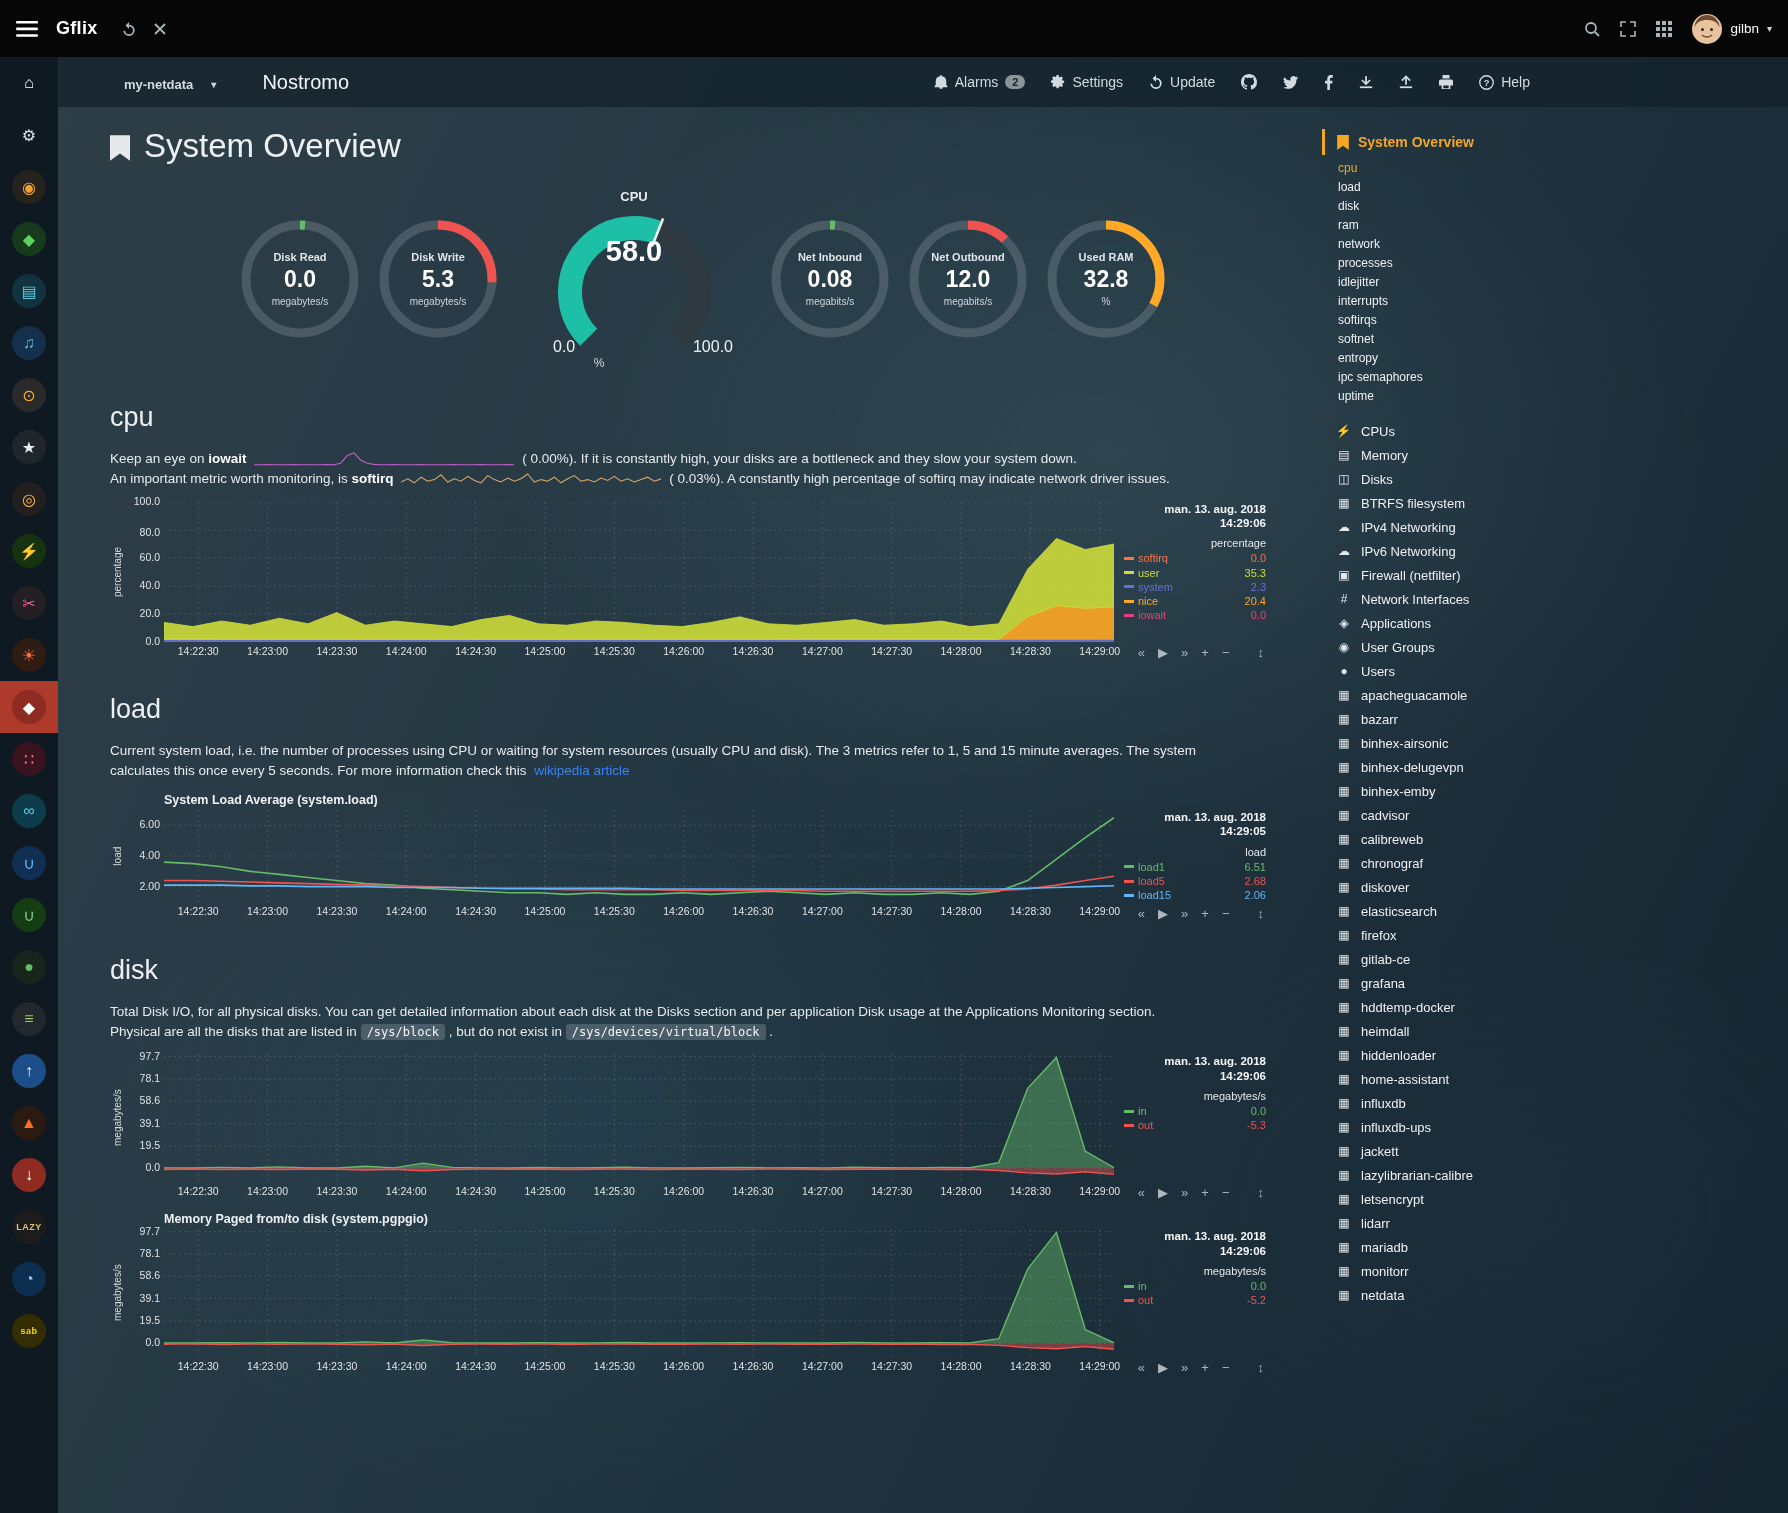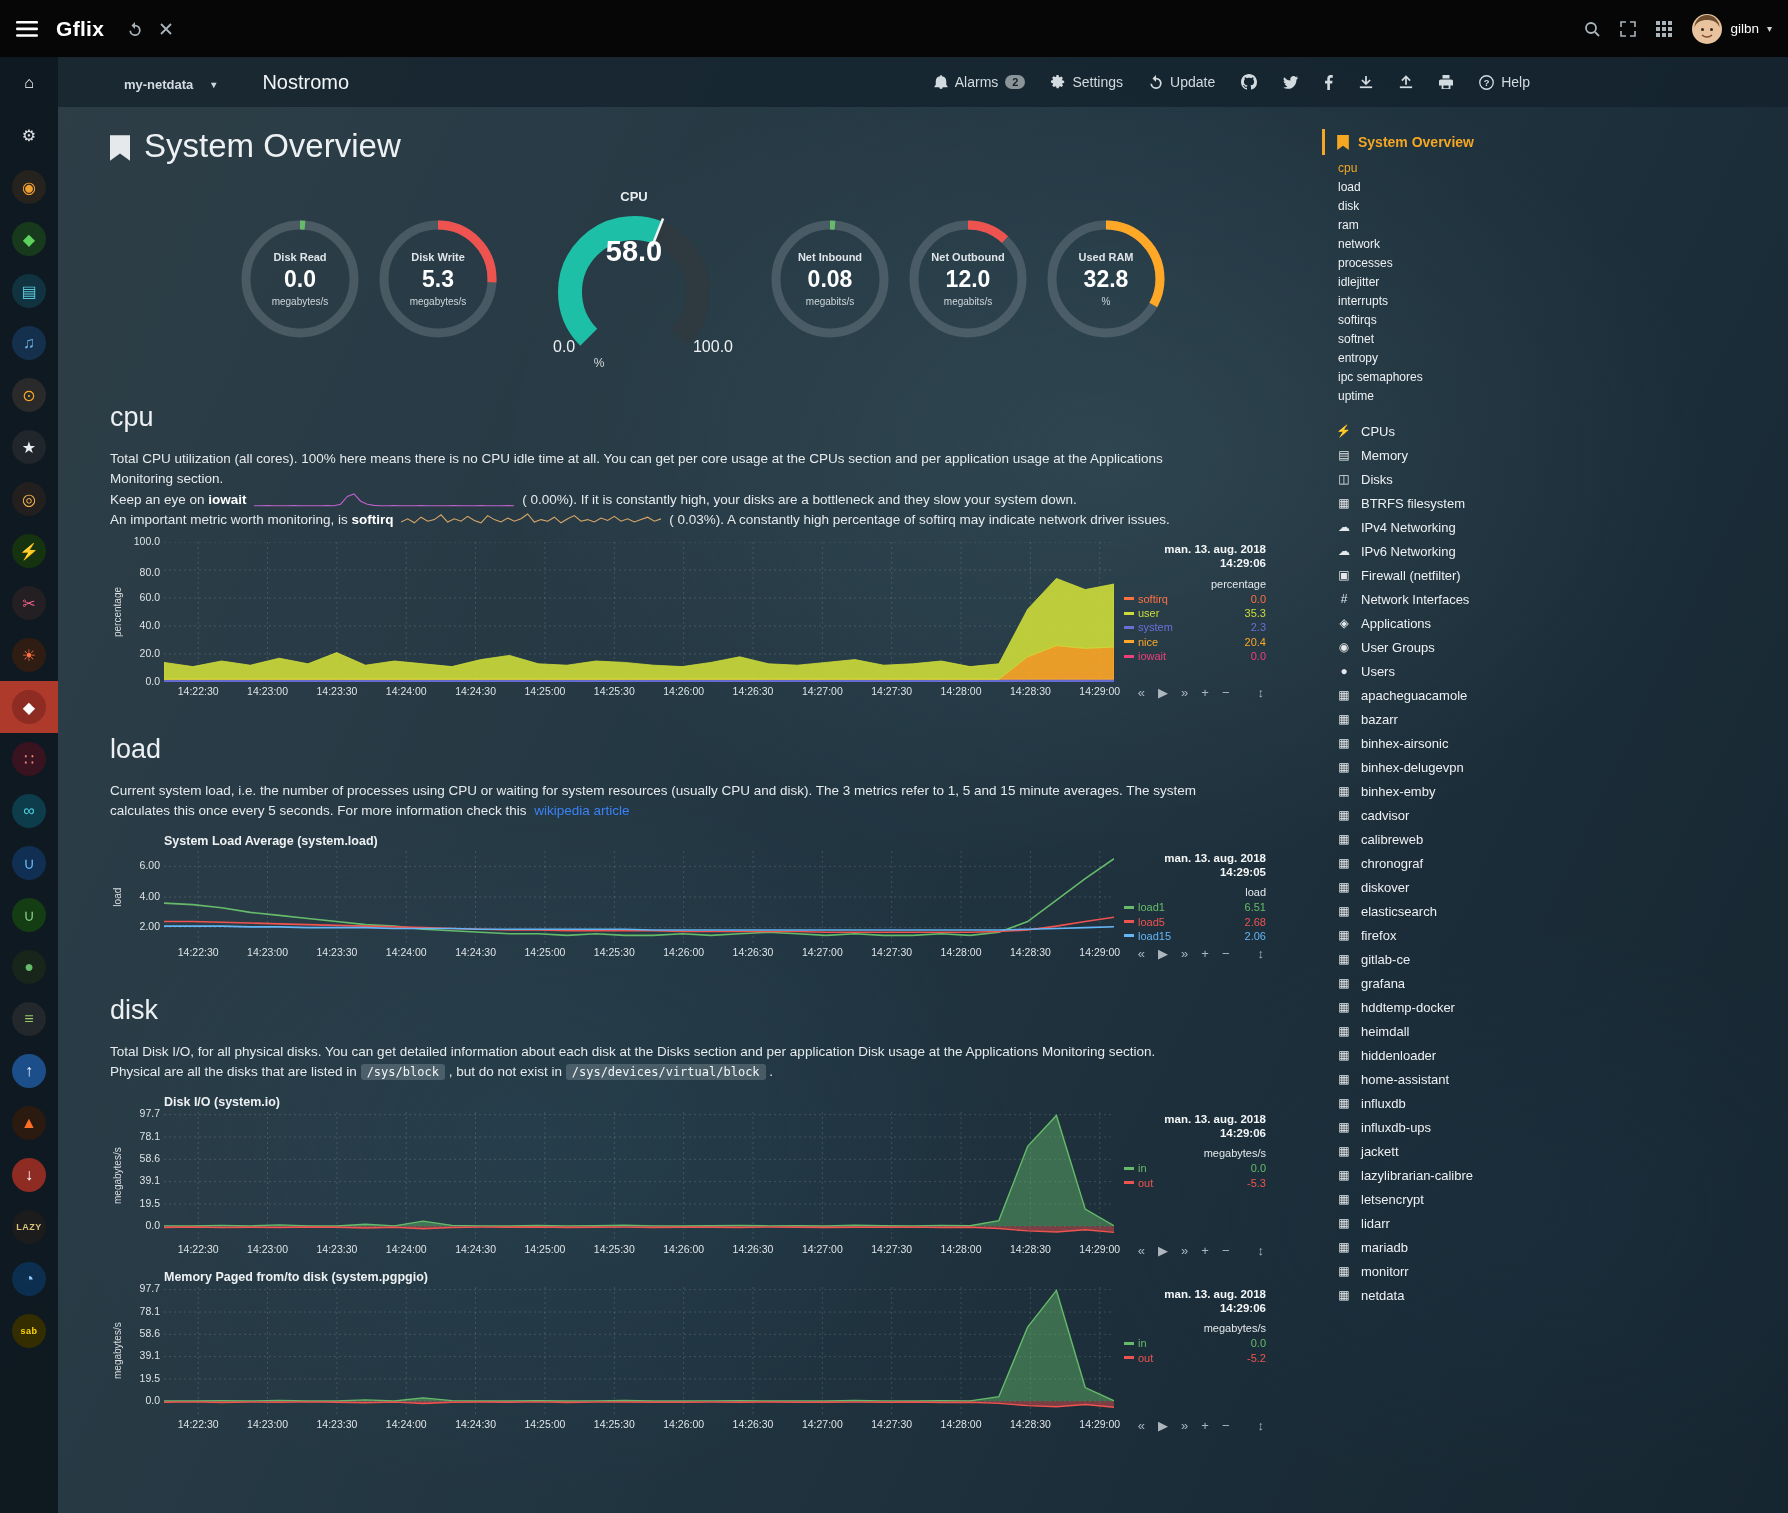--- a/index.html
+++ b/index.html
@@ -11,21 +11,21 @@
       radial-gradient(800px 600px at 30% 75%, rgba(70,120,140,0.25), rgba(0,0,0,0) 60%),
       radial-gradient(600px 400px at 85% 80%, rgba(40,70,90,0.30), rgba(0,0,0,0) 70%),
       linear-gradient(115deg,#45565e 0%,#3c525c 25%,#2f4854 50%,#263a46 75%,#1e2f3a 100%);
   }
   svg{display:block;}
   
   .topbar{position:absolute;top:0;left:0;width:100%;height:57px;background:#060607;display:flex;align-items:center;padding:0 16px;z-index:30;}
   .tb-left{display:flex;align-items:center;gap:18px;}
   .icon-btn{background:none;border:none;color:#aab4bb;cursor:pointer;display:flex;align-items:center;font-family:inherit;}
   .icon-btn.bright{color:#fff;}
-  .brand{color:#fff;font-size:21px;font-weight:bold;letter-spacing:.3px;margin-right:6px;cursor:pointer;}
+  .brand{color:#fff;font-size:18px;font-weight:bold;letter-spacing:.3px;margin-right:6px;cursor:pointer;}
   .tb-right{margin-left:auto;display:flex;align-items:center;gap:20px;color:#c5cdd3;}
   .user-chip{display:flex;align-items:center;gap:8px;color:#fff;font-size:13.5px;cursor:pointer;}
   .caret{font-size:10px;color:#cfd6da;}
   
   .netdata-area{position:absolute;left:58px;top:57px;right:0;bottom:0;background:rgba(10,23,33,0.38);}
   .navbar{position:absolute;top:0;left:0;right:0;height:50px;background:rgba(18,32,42,0.72);display:flex;align-items:center;padding:0 258px 0 66px;z-index:5;}
   .nb-left{display:flex;align-items:baseline;gap:46px;}
   .host-dd{background:none;border:none;color:#d3dbe1;font-size:13px;cursor:pointer;display:flex;align-items:center;gap:18px;font-family:inherit;font-weight:bold;}
   .hostname{font-size:20px;color:#f2f5f7;font-weight:400;}
   .nb-right{margin-left:auto;display:flex;align-items:center;gap:26px;font-size:14px;color:#d3dbe1;}
@@ -435,21 +435,20 @@
           <div class="gauge-text">
             <div class="g-title">Used RAM</div>
             <div class="g-value">32.8</div>
             <div class="g-unit">%</div>
           </div>
         </div>
       </div>
 
     <section>
       <h2 class="sect-h">cpu</h2>
-      <p class="para">Total CPU utilization (all cores). 100% here means there is no CPU idle time at all. You can get per core usage at the CPUs section and per application usage at the Applications Monitoring section.</p>
       <p class="para">
         <span>Keep an eye on</span>
         <strong>iowait</strong>
         <span class="spark"><svg width="260" height="16">
               <polyline fill="none" stroke="#c060c8" stroke-width="1.1" points="0,13.7 6.666666666666666,13.7 13.333333333333332,13.64 20,13.7 26.666666666666664,13.7 33.33333333333333,13.7 40,13.64 46.666666666666664,13.7 53.33333333333333,13.7 60,13.7 66.66666666666666,13.7 73.33333333333333,13.64 80,13.7 86.66666666666666,12.2 93.33333333333333,4.399999999999999 100,2 106.66666666666666,9.2 113.33333333333333,12.2 120,13.4 126.66666666666666,13.7 133.33333333333331,13.7 140,13.64 146.66666666666666,13.7 153.33333333333334,13.7 160,13.7 166.66666666666669,13.64 173.33333333333331,13.7 180,13.7 186.66666666666666,13.7 193.33333333333334,13.7 200,13.64 206.66666666666666,13.7 213.33333333333331,13.7 220,13.7 226.66666666666666,13.64 233.33333333333334,13.7 240,13.7 246.66666666666666,13.7 253.33333333333331,13.64 260,13.7"></polyline>
             </svg></span>
         <span>( 0.00%).</span>
         <span>If it is constantly high, your disks are a bottleneck and they slow your system down.</span>
       </p>
       <p class="para">
@@ -644,21 +643,20 @@
       <h2 class="sect-h">disk</h2>
       <p class="para">Total Disk I/O, for all physical disks. You can get detailed information about each disk at the Disks section and per application Disk usage at the Applications Monitoring section.</p>
       <p class="para">
         <span>Physical are all the disks that are listed in</span>
         <span class="inline-code">/sys/block</span>
         <span>, but do not exist in</span>
         <span class="inline-code">/sys/devices/virtual/block</span>
         <span>.</span>
       </p>
       <div class="nchart">
-          <div class="nc-title">Disk I/O (system.io)</div>
           <div class="nc-body">
             <div class="nc-ylabel">megabytes/s</div>
             <div class="nc-plot" style="width:950px;height:128px">
               <svg width="950" height="128">
                 <line class="grid" x1="0" x2="950" y1="114.28571428571429" y2="114.28571428571429"></line>
                 <line class="grid" x1="0" x2="950" y1="92" y2="92"></line>
                 <line class="grid" x1="0" x2="950" y1="69.6" y2="69.6"></line>
                 <line class="grid" x1="0" x2="950" y1="47.31428571428572" y2="47.31428571428572"></line>
                 <line class="grid" x1="0" x2="950" y1="25.02857142857144" y2="25.02857142857144"></line>
                 <line class="grid" x1="0" x2="950" y1="2.6285714285714192" y2="2.6285714285714192"></line>

